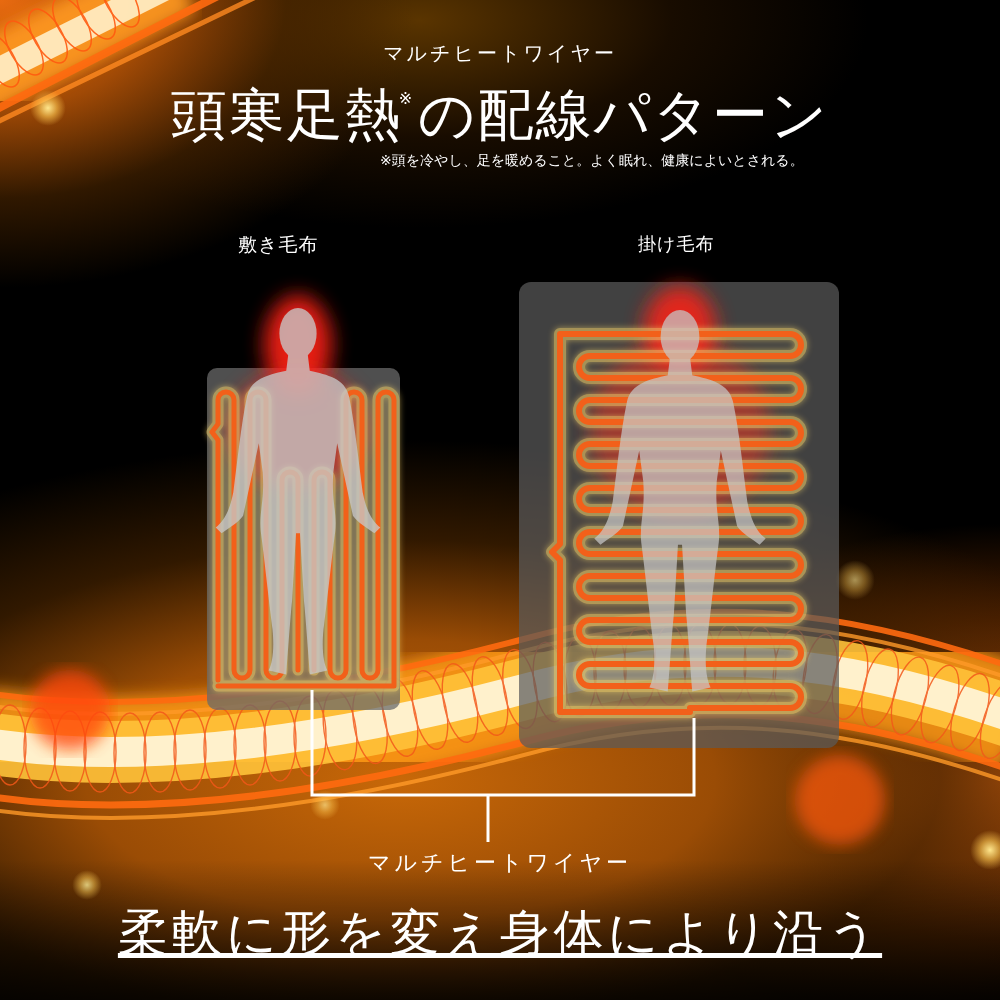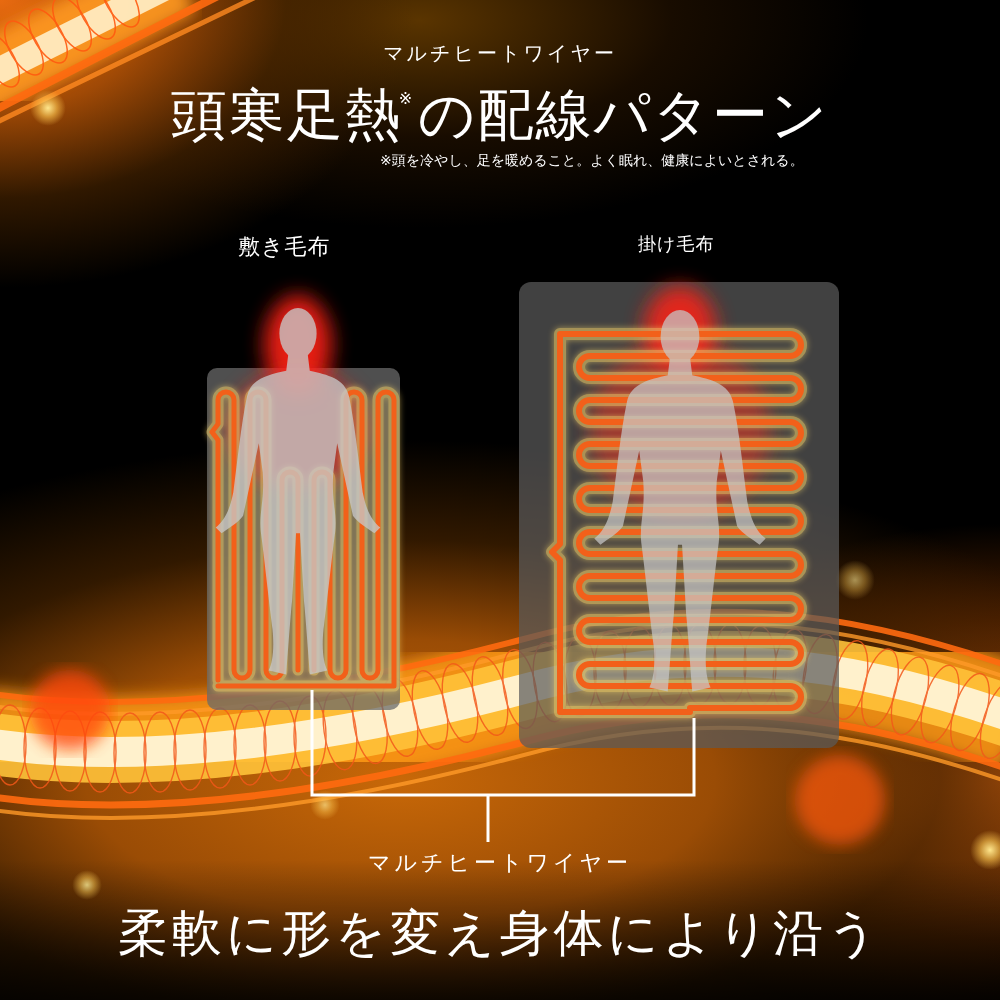--- a/index.html
+++ b/index.html
@@ -25,24 +25,24 @@
   svg.layer { position: absolute; left: 0; top: 0; }
   .sparkle {
     position: absolute; border-radius: 50%;
     background: radial-gradient(circle, rgba(255,230,140,1) 0%, rgba(255,200,80,0.6) 35%, rgba(255,160,40,0) 70%);
   }
   .text { position: absolute; text-align: center; white-space: nowrap; }
   .subtitle-top { top: 40px; left: 0; width: 1000px; font-size: 20px; letter-spacing: 3px; }
   .main-title { top: 78px; left: 0; width: 1000px; font-size: 56px; letter-spacing: 2px; font-weight: 400; }
   .main-title sup { font-size: 16px; vertical-align: 30px; margin-left: -4px; margin-right: 4px; }
   .footnote { top: 152px; left: 380px; font-size: 14px; text-align: right; }
-  .label-shiki { top: 232px; left: 238px; font-size: 22px; letter-spacing: 1px; }
+  .label-shiki { top: 232px; left: 238px; font-size: 19px; letter-spacing: 1px; }
   .label-kake { top: 232px; left: 638px; font-size: 18px; letter-spacing: 1px; }
   .wire-label { top: 848px; left: 0; width: 1000px; font-size: 22px; letter-spacing: 4px; }
-  .bottom-title { top: 900px; left: 0; width: 1000px; font-size: 50px; letter-spacing: 4px; }
+  .bottom-title { top: 900px; left: 0; width: 1000px; font-size: 50px; letter-spacing: 4px; text-decoration: underline; }
 </style>
 </head>
 <body>
 
 <div class="bg"></div>
 
 <svg class="layer" width="1000" height="1000" viewBox="0 0 1000 1000">
   <defs>
     <linearGradient id="bandCore" x1="0" y1="0" x2="0" y2="1">
       <stop offset="0" stop-color="#ffb21a" stop-opacity="0"></stop>

